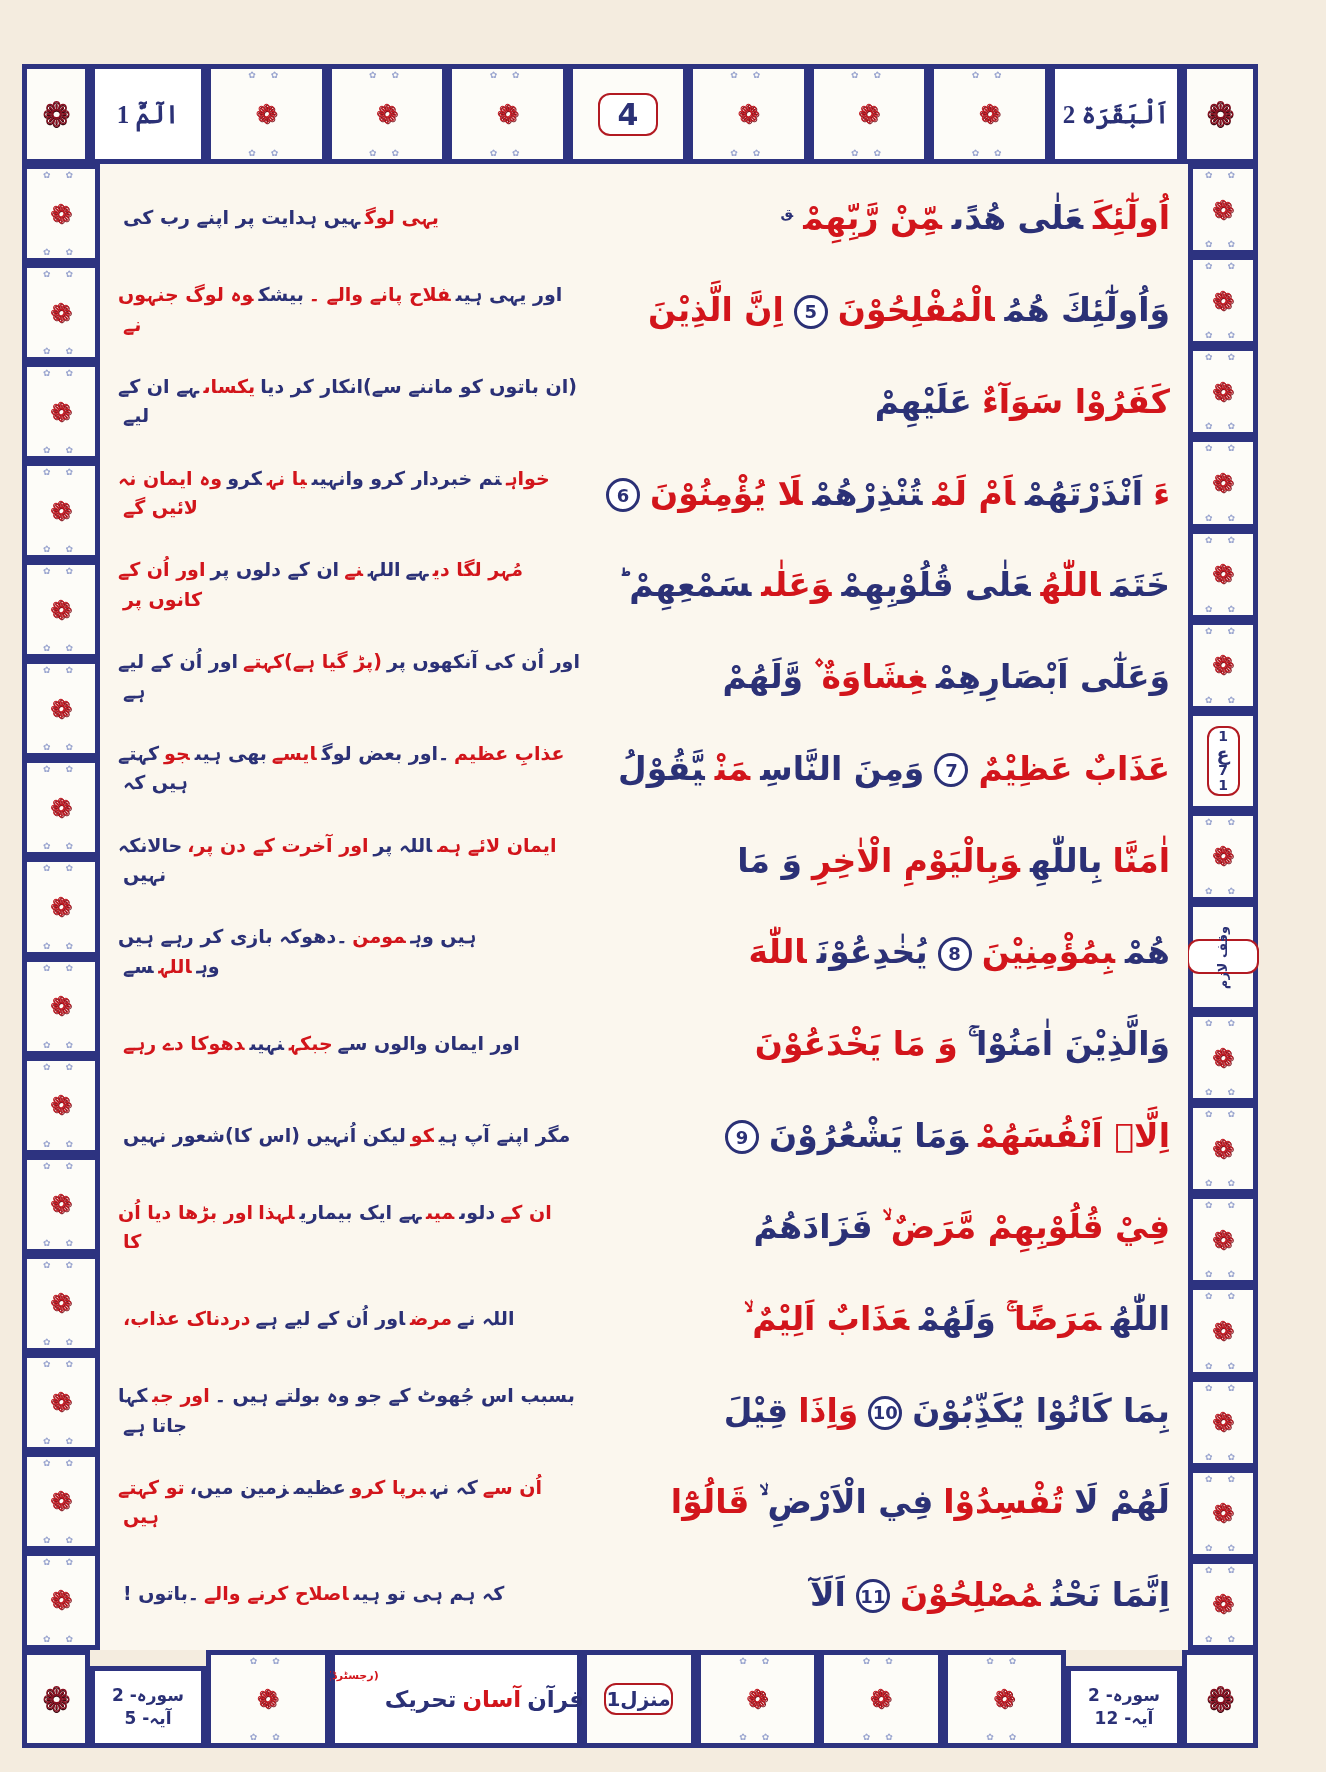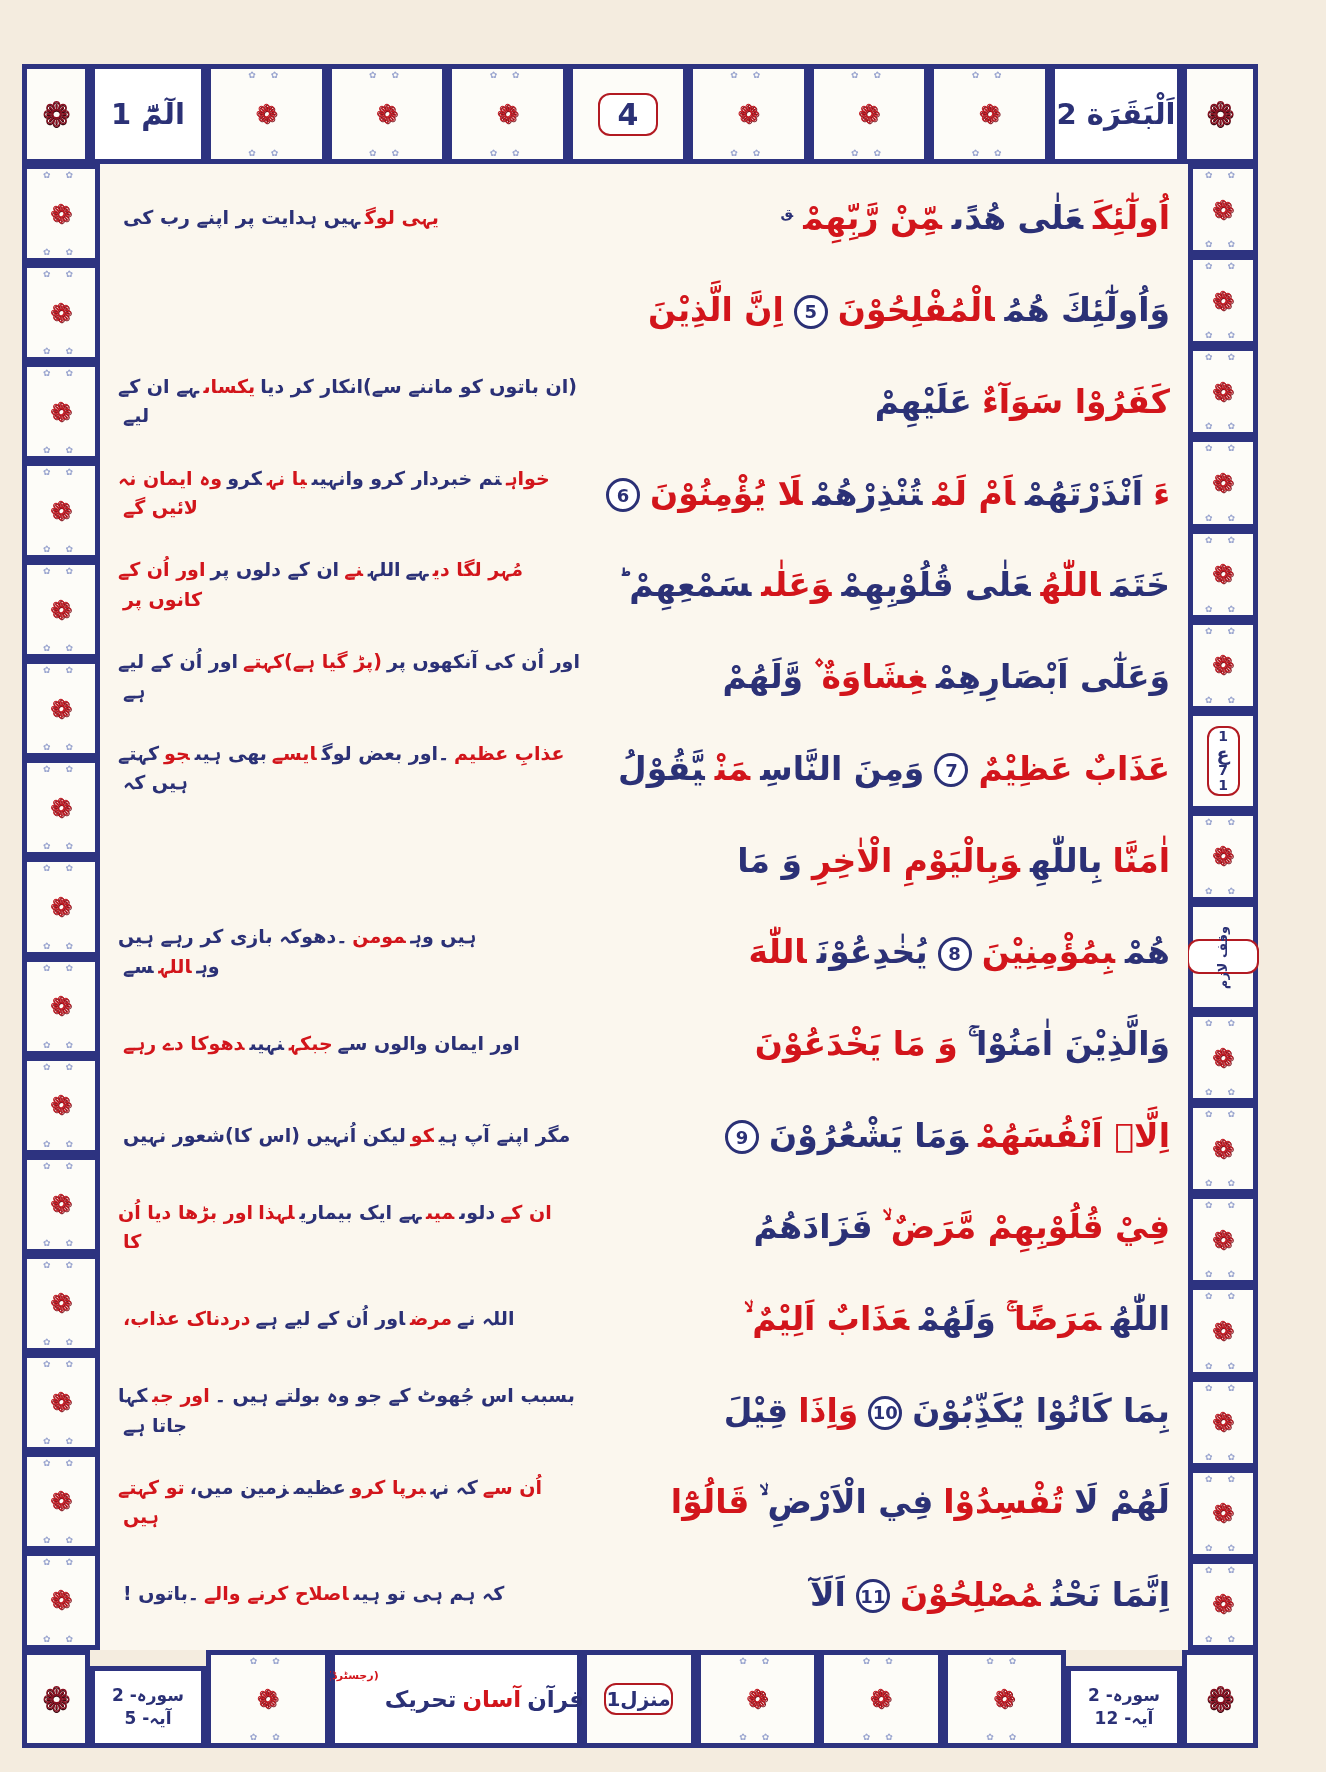--- a/index.html
+++ b/index.html
@@ -59,21 +59,21 @@
     border:5px solid var(--frame-navy);background:#fdfcf8;
     display:flex;align-items:center;justify-content:center;flex:0 0 auto;
     position:relative;
   }
   .cart-inner{
     border:2px solid #b21a22;border-radius:12px;background:#fff;
     color:var(--navy);font-weight:bold;padding:2px 0;text-align:center;
   }
   .pageno .cart-inner{font-size:30px;padding:2px 18px;}
   .manzil .cart-inner{font-size:20px;white-space:nowrap;}
-  .hdr-box{width:132px;font-size:29px;}
+  .hdr-box{width:132px;font-size:25px;font-family:Liberation Serif, serif;}
   .hdr-box.juz{width:116px;}
   .ftr-box{width:116px;font-size:17px;line-height:1.35;margin-top:16px;}
   .ftr-box div{white-space:nowrap;}
   .publisher{width:252px;font-size:23px;flex-direction:row;gap:6px;direction:rtl;}
   .publisher .hl{color:var(--red);}
   .publisher .note{font-size:11px;color:var(--red);vertical-align:super;align-self:flex-start;margin-top:14px;}
   .side-cart{height:100px;}
   .side-cart.waqf{height:110px;}
   .ruku-inner{padding:1px 8px;line-height:1.05;font-size:14px;}
   .ruku-inner .ain{font-size:19px;display:block;}
@@ -212,20 +212,21 @@
         </div></div>
   </div>
 
   <div class="content">
       <div class="row">
         <div class="ar"><span class="red">اُولٰٓئِكَ</span><span class="navy">عَلٰى هُدًى</span><span class="red">مِّنْ رَّبِّهِمْ</span><span class="navy sup">ق</span></div>
         <div class="ur"><span class="red">یہی لوگ</span><span class="navy">ہیں ہدایت پر اپنے رب کی</span></div>
       </div>
       <div class="row">
         <div class="ar"><span class="navy">وَاُولٰٓئِكَ هُمُ</span><span class="red">الْمُفْلِحُوْنَ</span><span class="navy vnum">5</span><span class="red">اِنَّ الَّذِيْنَ</span></div>
+        <div class="ur"><span class="navy">اور یہی ہیں</span><span class="red">فلاح پانے والے ۔</span><span class="navy">بیشک</span><span class="red">وہ لوگ جنہوں نے</span></div>
       </div>
       <div class="row">
         <div class="ar"><span class="red">كَفَرُوْا سَوَآءٌ</span><span class="navy">عَلَيْهِمْ</span></div>
         <div class="ur"><span class="navy">(ان باتوں کو ماننے سے)انکار کر دیا</span><span class="red">یکساں</span><span class="navy">ہے ان کے لیے</span></div>
       </div>
       <div class="row">
         <div class="ar"><span class="red">ءَ</span><span class="navy">اَنْذَرْتَهُمْ</span><span class="red">اَمْ لَمْ</span><span class="navy">تُنْذِرْهُمْ</span><span class="red">لَا يُؤْمِنُوْنَ</span><span class="navy vnum">6</span></div>
         <div class="ur"><span class="red">خواہ</span><span class="navy">تم خبردار کرو وانہیں</span><span class="red">یا نہ</span><span class="navy">کرو</span><span class="red">وہ ایمان نہ لائیں گے</span></div>
       </div>
       <div class="row">
@@ -235,20 +236,21 @@
       <div class="row">
         <div class="ar"><span class="navy">وَعَلٰٓى اَبْصَارِهِمْ</span><span class="red">غِشَاوَةٌ ۫</span><span class="navy">وَّلَهُمْ</span></div>
         <div class="ur"><span class="navy">اور اُن کی آنکھوں پر</span><span class="red">(پڑ گیا ہے)کہتے</span><span class="navy">اور اُن کے لیے ہے</span></div>
       </div>
       <div class="row">
         <div class="ar"><span class="red">عَذَابٌ عَظِيْمٌ</span><span class="navy vnum">7</span><span class="navy">وَمِنَ النَّاسِ</span><span class="red">مَنْ</span><span class="navy">يَّقُوْلُ</span></div>
         <div class="ur"><span class="red">عذابِ عظیم</span><span class="navy">۔اور بعض لوگ</span><span class="red">ایسے</span><span class="navy">بھی ہیں</span><span class="red">جو</span><span class="navy">کہتے ہیں کہ</span></div>
       </div>
       <div class="row">
         <div class="ar"><span class="red">اٰمَنَّا</span><span class="navy">بِاللّٰهِ</span><span class="red">وَبِالْيَوْمِ الْاٰخِرِ</span><span class="navy">وَ مَا</span></div>
+        <div class="ur"><span class="red">ایمان لائے ہم</span><span class="navy">اللہ پر</span><span class="red">اور آخرت کے دن پر،</span><span class="navy">حالانکہ نہیں</span></div>
       </div>
       <div class="row">
         <div class="ar"><span class="navy">هُمْ</span><span class="red">بِمُؤْمِنِيْنَ</span><span class="navy vnum">8</span><span class="navy">يُخٰدِعُوْنَ</span><span class="red">اللّٰهَ</span></div>
         <div class="ur"><span class="navy">ہیں وہ</span><span class="red">مومن</span><span class="navy">۔دھوکہ بازی کر رہے ہیں وہ</span><span class="red">اللہ</span><span class="navy">سے</span></div>
       </div>
       <div class="row">
         <div class="ar"><span class="navy">وَالَّذِيْنَ اٰمَنُوْا ۚ</span><span class="red">وَ مَا يَخْدَعُوْنَ</span></div>
         <div class="ur"><span class="navy">اور ایمان والوں سے</span><span class="red">جبکہ</span><span class="navy">نہیں</span><span class="red">دھوکا دے رہے</span></div>
       </div>
       <div class="row">

